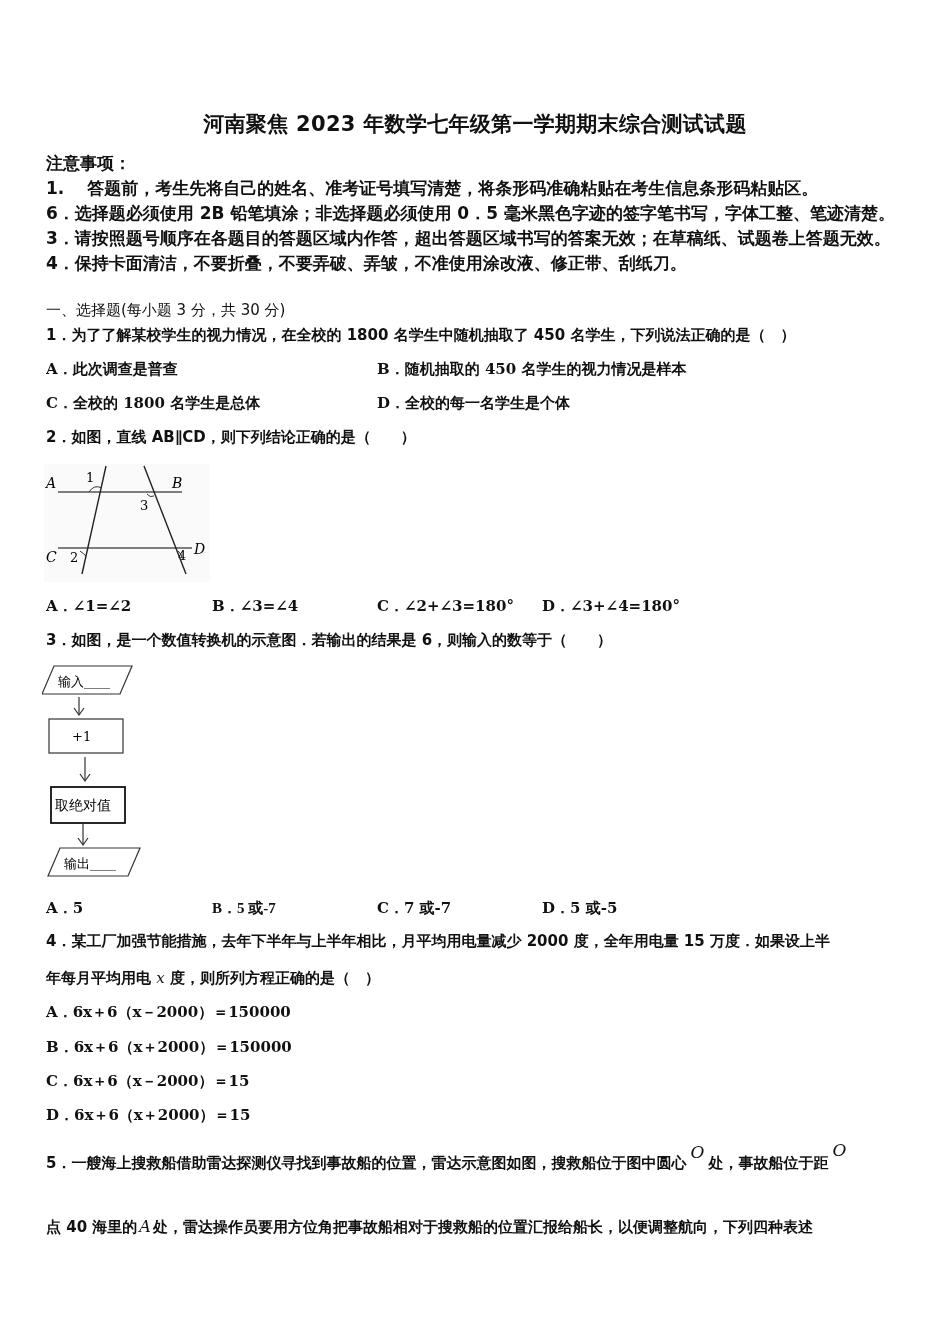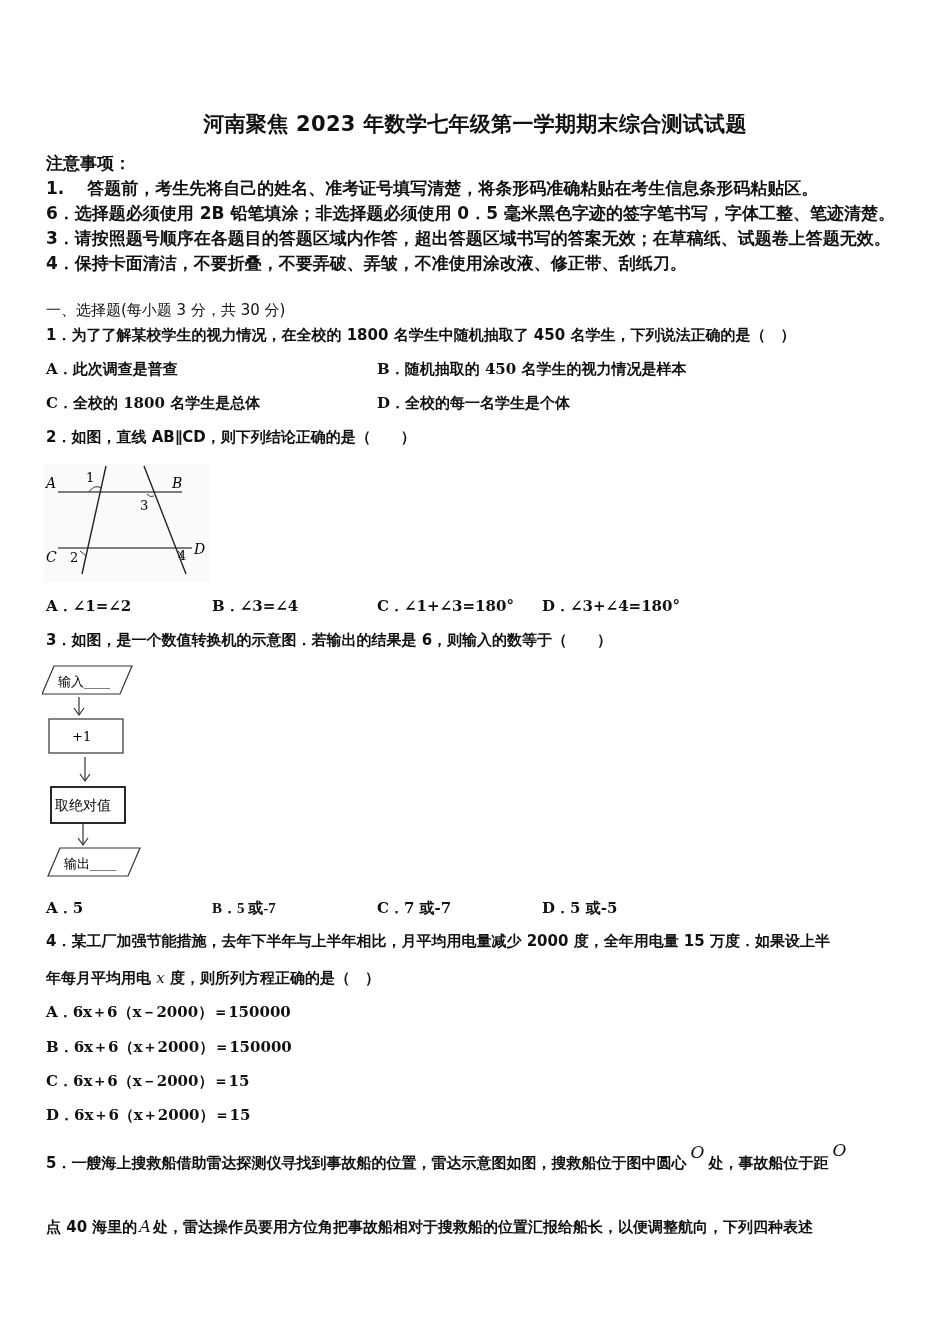--- a/index.html
+++ b/index.html
@@ -53,21 +53,21 @@
     <text x="128" y="24" font-size="14" font-style="italic">B</text>
     <text x="2" y="98" font-size="14" font-style="italic">C</text>
     <text x="150" y="90" font-size="14" font-style="italic">D</text>
     <text x="42" y="18" font-size="13">1</text>
     <text x="26" y="98" font-size="13">2</text>
     <text x="96" y="46" font-size="13">3</text>
     <text x="134" y="96" font-size="13">4</text>
   </svg>
   <div class="abs opt" style="left:46px; top:597px;">A．∠1=∠2</div>
   <div class="abs opt" style="left:212px; top:597px;">B．∠3=∠4</div>
-  <div class="abs opt" style="left:377px; top:597px;">C．∠1+∠3=180°</div>
+  <div class="abs opt" style="left:377px; top:597px;">C．∠2+∠3=180°</div>
   <div class="abs opt" style="left:542px; top:597px;">D．∠3+∠4=180°</div>
 </div>
 
 <div>
   <div class="abs q" style="top:631px;">3．如图，是一个数值转换机的示意图．若输出的结果是 6，则输入的数等于（　　）</div>
   <svg class="abs" style="left:42px; top:662px;" width="104" height="216" viewBox="0 0 104 216">
     <polygon points="12,4 90,4 78,32 0,32" fill="#fff" stroke="#333" stroke-width="1.2"></polygon>
     <text x="16" y="24" font-size="13">输入____</text>
     <line x1="37" y1="35" x2="37" y2="52" stroke="#333" stroke-width="1.2"></line>
     <polyline points="32,46 37,53 42,46" fill="none" stroke="#333" stroke-width="1.2"></polyline>

